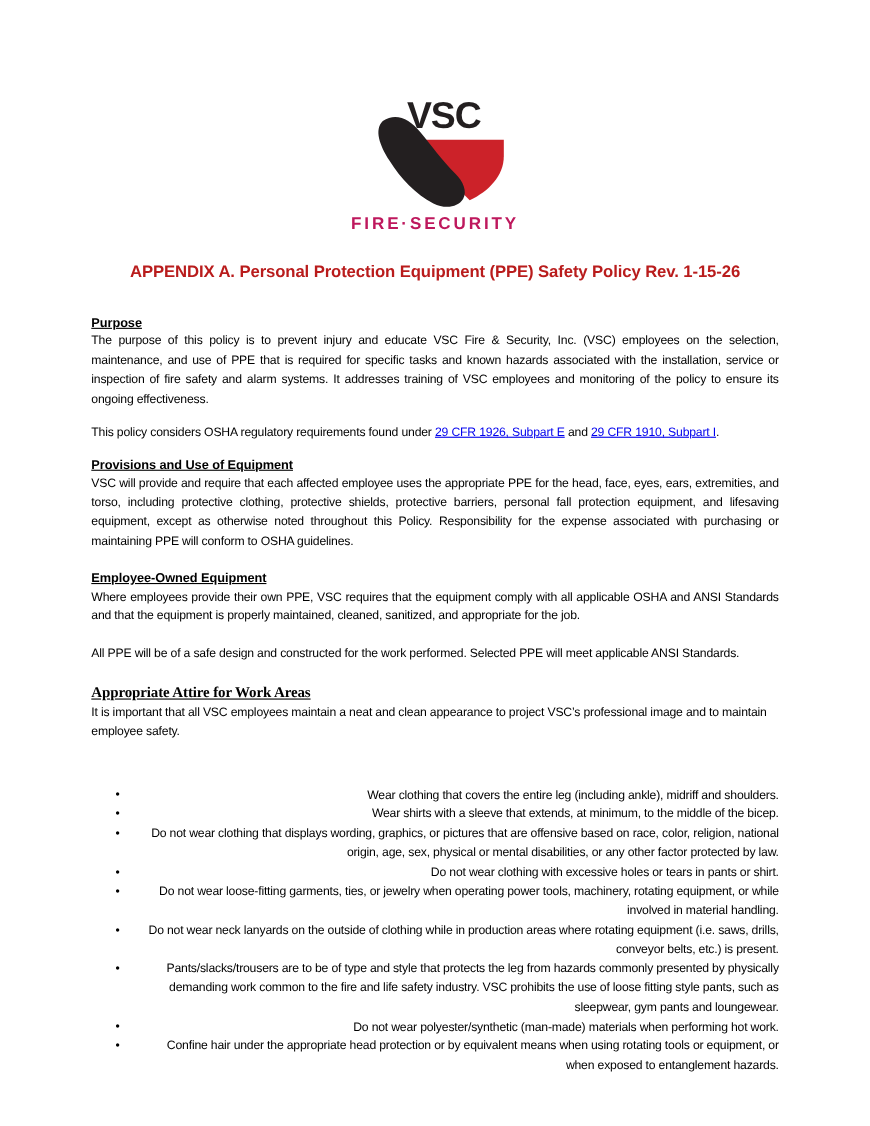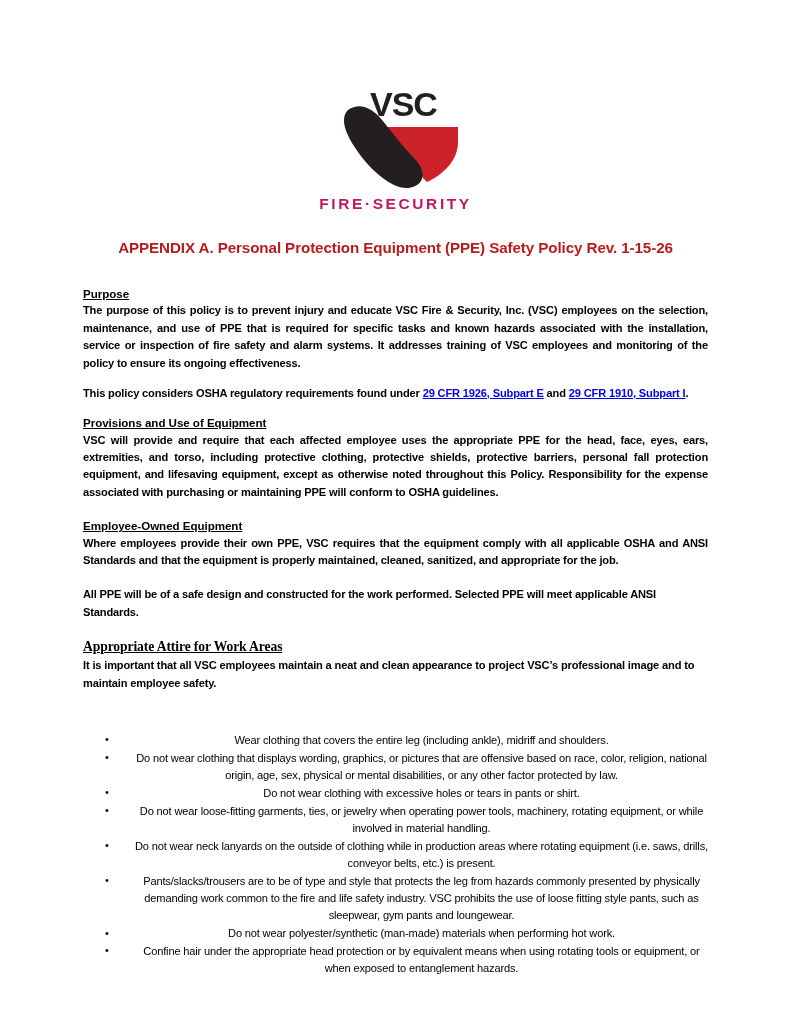--- a/index.html
+++ b/index.html
@@ -93,21 +93,20 @@
   }
   p.section-body {
     font-family: "Liberation Sans", sans-serif;
     font-size: 11.1px;
     line-height: 1.57;
     margin: 0;
     padding: 0;
     text-align: justify;
     text-justify: inter-word;
     letter-spacing: -0.16px;
-    font-weight: bold;
   }
   p.section-body.nojustify {
     text-align: left;
   }
   .spacer-sm { height: 13px; }
   .spacer-md { height: 17px; }
   .spacer-lg { height: 20px; }
 
   .linkref {
     text-decoration: underline;
@@ -119,21 +118,21 @@
     padding: 0 0 0 22px;
     list-style: none;
   }
   ul.attire-list li {
     position: relative;
     font-family: "Liberation Sans", sans-serif;
     font-size: 11.1px;
     line-height: 1.56;
     padding-left: 30px;
     margin-bottom: 0.5px;
-    text-align: center;
+    text-align: right;
     letter-spacing: -0.17px;
   }
   ul.attire-list li::before {
     content: "\2022";
     position: absolute;
     left: 0;
     top: -0.5px;
     font-size: 11px;
     color: #000;
   }
@@ -188,20 +187,21 @@
       <div class="spacer-md"></div>
 
       <h2 class="section-head serif">Appropriate Attire for Work Areas</h2>
       <p class="section-body nojustify">It is important that all VSC employees maintain a neat and clean appearance to project VSC’s professional image and to maintain employee safety.</p>
 
       <div class="spacer-lg"></div>
       <div class="spacer-lg"></div>
 
       <ul class="attire-list" id="attire-list">
           <li>Wear clothing that covers the entire leg (including ankle), midriff and shoulders.</li>
+          <li>Wear shirts with a sleeve that extends, at minimum, to the middle of the bicep.</li>
           <li>Do not wear clothing that displays wording, graphics, or pictures that are offensive based on race, color, religion, national origin, age, sex, physical or mental disabilities, or any other factor protected by law.</li>
           <li>Do not wear clothing with excessive holes or tears in pants or shirt.</li>
           <li>Do not wear loose-fitting garments, ties, or jewelry when operating power tools, machinery, rotating equipment, or while involved in material handling.</li>
           <li>Do not wear neck lanyards on the outside of clothing while in production areas where rotating equipment (i.e. saws, drills, conveyor belts, etc.) is present.</li>
           <li>Pants/slacks/trousers are to be of type and style that protects the leg from hazards commonly presented by physically demanding work common to the fire and life safety industry. VSC prohibits the use of loose fitting style pants, such as sleepwear, gym pants and loungewear.</li>
           <li>Do not wear polyester/synthetic (man-made) materials when performing hot work.</li>
           <li>Confine hair under the appropriate head protection or by equivalent means when using rotating tools or equipment, or when exposed to entanglement hazards.</li>
         </ul>
 
     </div>

